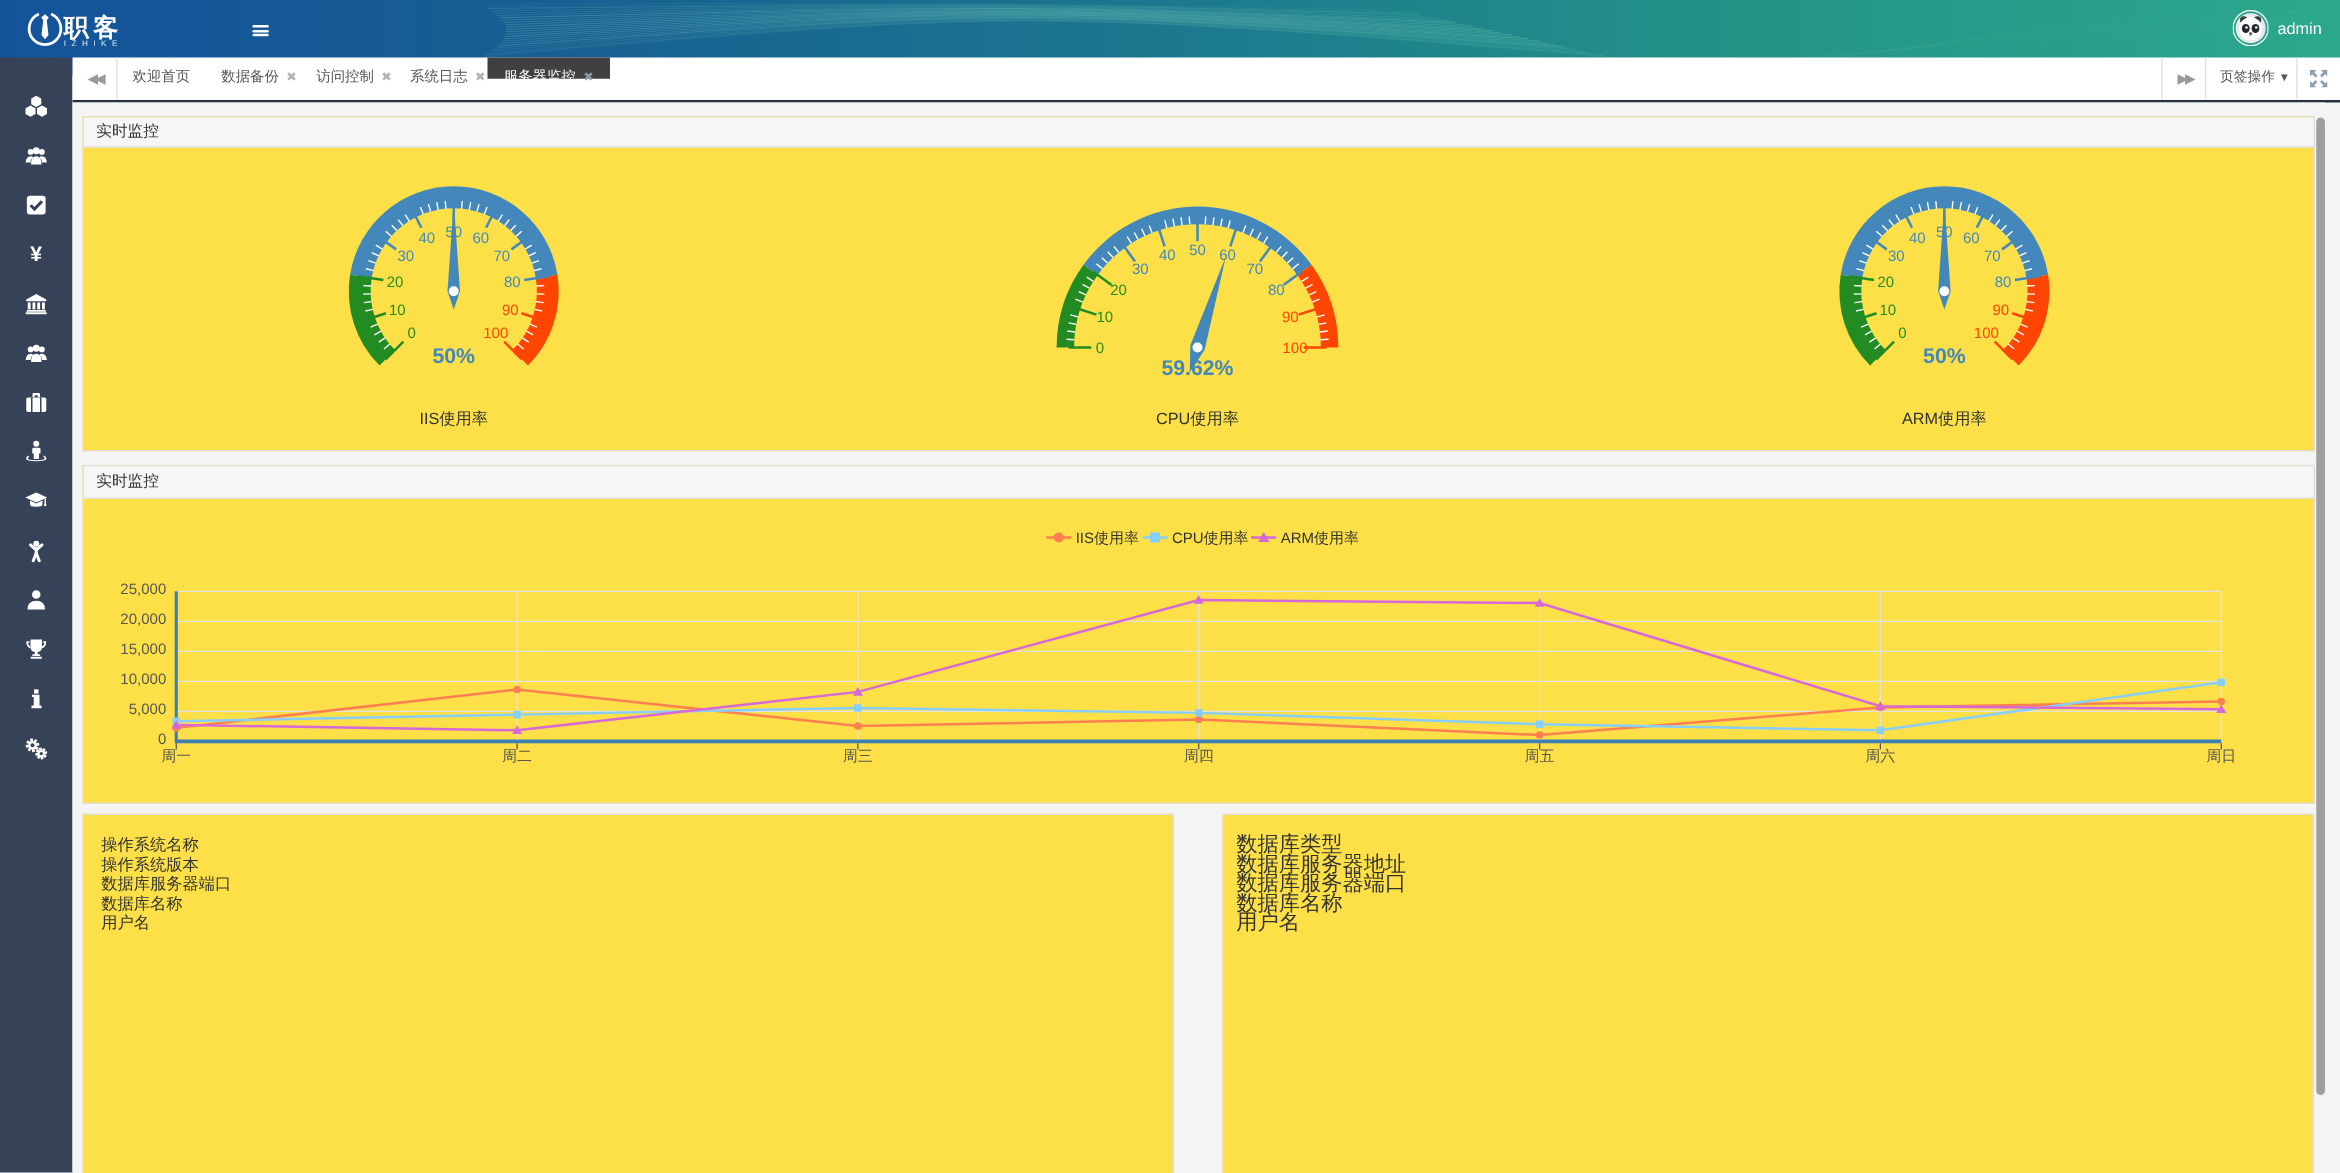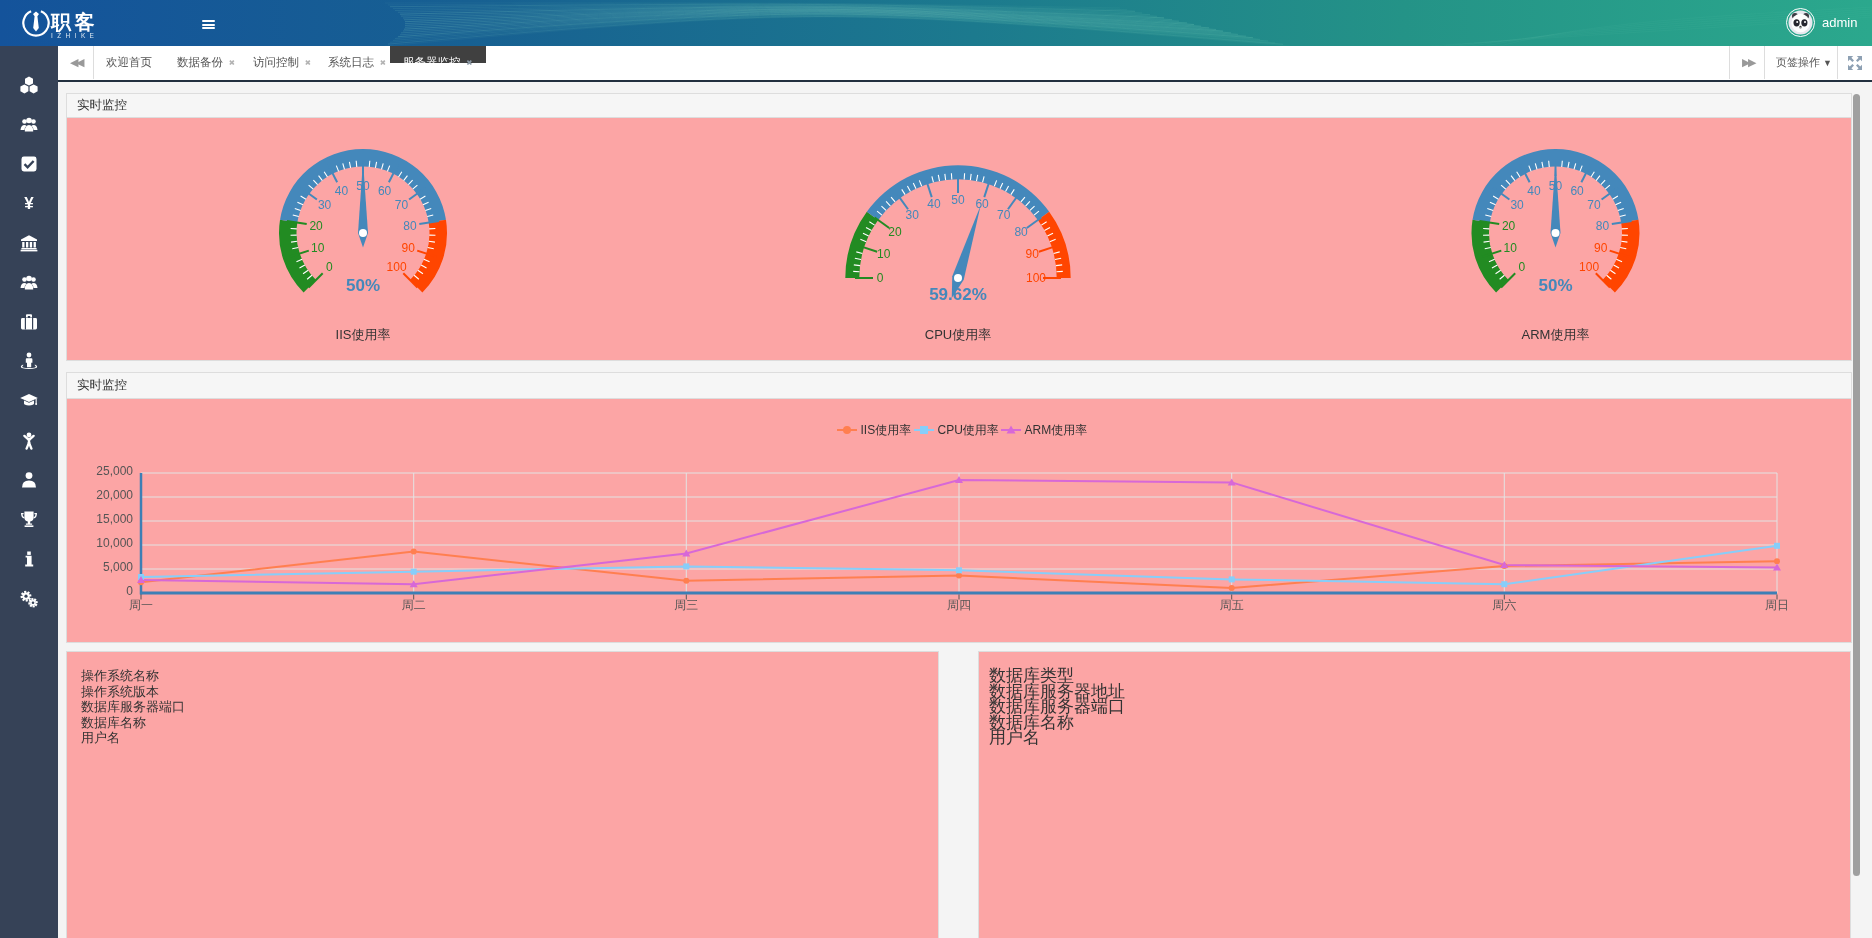--- a/index.html
+++ b/index.html
@@ -2,26 +2,26 @@
 <html><head>
 <meta charset="utf-8">
 <style>
 * { margin:0; padding:0; box-sizing:border-box; }
 html,body { width:1872px; height:938px; overflow:hidden; font-family:"Liberation Sans",sans-serif; background:#f4f4f4; }
 .nav { position:absolute; left:0; top:0; width:1872px; height:60px;
   background:linear-gradient(to right,#14539b 0%,#176092 25%,#1c7a8e 52%,#249387 75%,#2ba88d 100%); overflow:hidden; }
 .side { position:absolute; left:0; top:46px; width:58px; height:892px; background:#364257; }
 .tabbar { position:absolute; left:58px; top:46px; width:1814px; height:35.5px; background:#fff; border-bottom:2.5px solid #22303f; }
 .tabbar .sep { position:absolute; top:0; width:1px; height:33px; background:#ddd; }
-.tab { position:absolute; top:0; height:17px; line-height:33px; font-size:11.5px; color:#555; white-space:nowrap;font-family:Liberation Mono, monospace; }
+.tab { position:absolute; top:0; height:17px; line-height:33px; font-size:11.5px; color:#555; white-space:nowrap; }
 .tab .x { color:#b3b3b3; font-size:10px; margin-left:6px; }
 .tab.active { background:#404040; color:#fff; }
 .tab.active .x { color:#8a97a3; }
 .content { position:absolute; left:58px; top:82px; width:1802px; height:856px; background:#f4f4f4; }
-.panel { position:absolute; background:#fca5a5; border:1px solid #ddd; }
+.panel { position:absolute; background:#fde047; border:1px solid #ddd; }
 .phead { background:#f6f6f6; border-bottom:1px solid #ddd; font-size:12.5px; color:#333; padding-left:10px; }
 .scrollthumb { position:absolute; left:1853px; top:94px; width:6.5px; height:782px; border-radius:4px; background:#9f9f9f; }
 </style>
 </head>
 <body>
 <div class="nav">
 <svg width="1872" height="46" viewBox="0 0 1872 46" style="position:absolute;left:0;top:0">
 <path d="M385,3.0 C 815,2.5 825,2.5 1120,8.0" stroke="rgba(170,250,210,0.050)" fill="none" stroke-width="0.8"></path>
 <path d="M388,4.9 C 815,2.7 825,2.7 1127,9.7" stroke="rgba(170,250,210,0.067)" fill="none" stroke-width="0.8"></path>
 <path d="M390,6.7 C 815,2.9 825,2.9 1135,11.3" stroke="rgba(170,250,210,0.166)" fill="none" stroke-width="0.8"></path>

